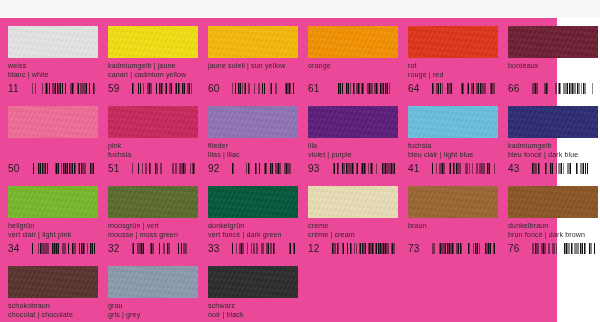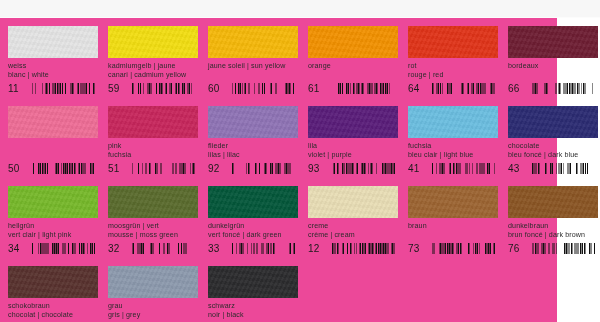--- a/index.html
+++ b/index.html
@@ -449,21 +449,21 @@
             <rect x="104" y="0" width="1" height="22" fill="#111111"></rect>
             <rect x="110" y="0" width="2" height="22" fill="#111111"></rect>
             <rect x="113" y="0" width="3" height="22" fill="#111111"></rect>
             <rect x="125" y="0" width="2" height="22" fill="#111111"></rect>
           </svg>
         </div>
       </div>
       <div class="cell">
         <div class="swatch" title="dunkelblau" style="background: rgb(43, 43, 114);"></div>
         <div class="labels">
-          <span class="label-de">chocolate</span>
+          <span class="label-de">kadmiumgelb</span>
           <span class="label-fr">bleu foncé | dark blue</span>
         </div>
         <div class="codeline">
           <span class="code-num">43</span>
           <svg class="barcode" viewBox="0 0 126 22" preserveAspectRatio="none">
             <rect x="0" y="0" width="3" height="22" fill="#111111"></rect>
             <rect x="5" y="0" width="2" height="22" fill="#111111"></rect>
             <rect x="9" y="0" width="1" height="22" fill="#111111"></rect>
             <rect x="12" y="0" width="3" height="22" fill="#111111"></rect>
             <rect x="26" y="0" width="3" height="22" fill="#111111"></rect>

